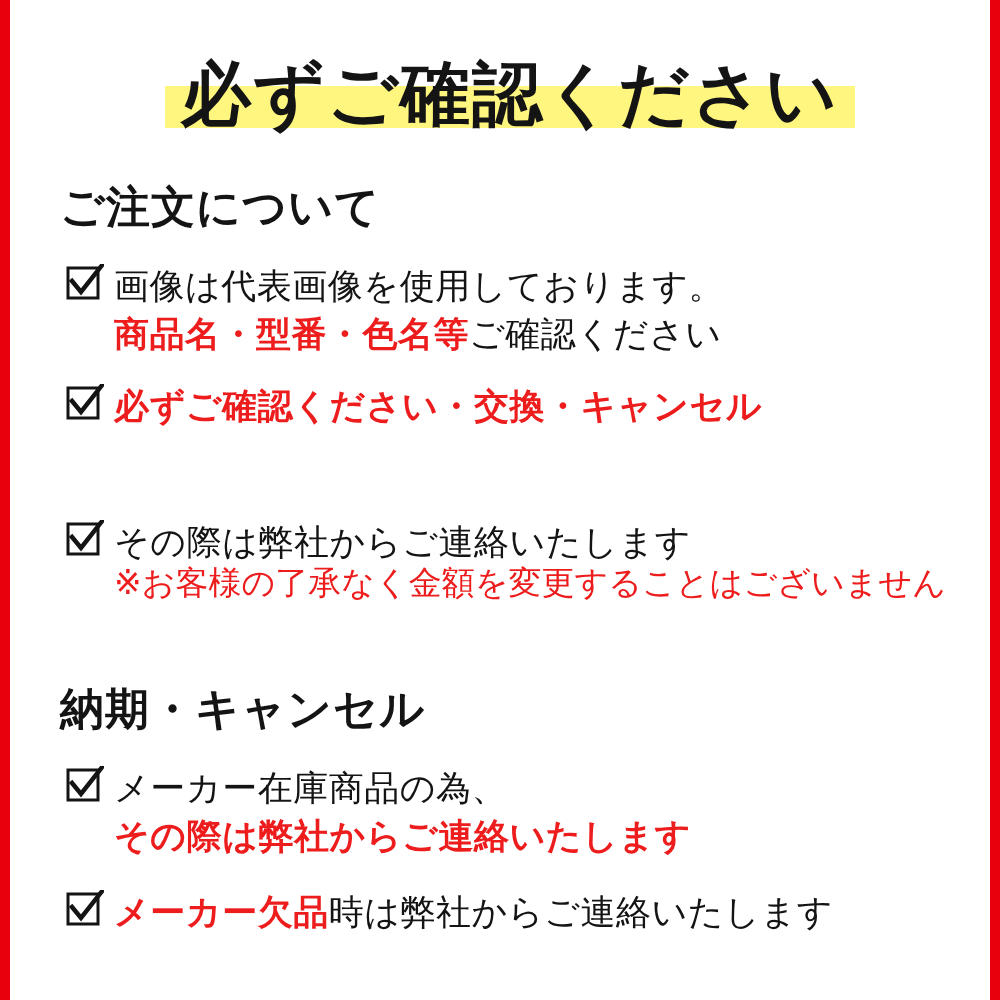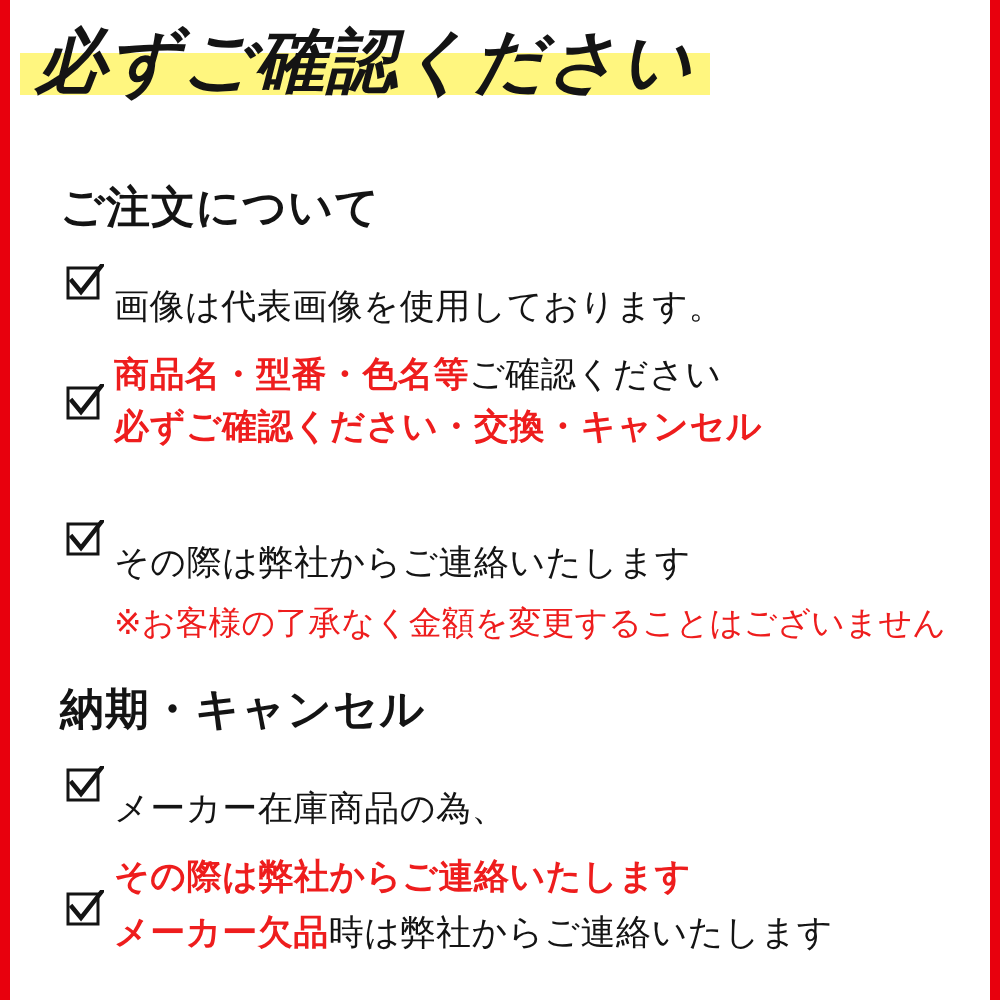--- a/index.html
+++ b/index.html
@@ -29,23 +29,23 @@
     left: 10px;
     top: 0;
     width: 980px;
     height: 1000px;
   }
 
   
   .title-wrap {
     position: absolute;
     left: 0;
-    top: 19px;
+    top: 52px;
     width: 980px;
-    font-style: italic;
+    text-align: center;
   }
   .title {
     display: inline-block;
     position: relative;
     font-size: 70px;
     font-weight: bold;
     letter-spacing: 2px;
     color: #141414;
     line-height: 1.1;
     padding: 4px 16px 2px 16px;
@@ -93,21 +93,20 @@
 
   .lines {
     margin-left: 48px;
   }
   .line {
     font-size: 35px;
     line-height: 48px;
     color: #141414;
     white-space: nowrap;
     letter-spacing: 0.5px;
-    margin-top: 20px;
   }
   .line.red { color: #ee1d1d; font-weight: bold; }
   .line.note {
     font-size: 33px;
     line-height: 34px;
     color: #ee1d1d;
     font-weight: normal;
     letter-spacing: 0;
   }
   .r { color: #ee1d1d; font-weight: bold; }

